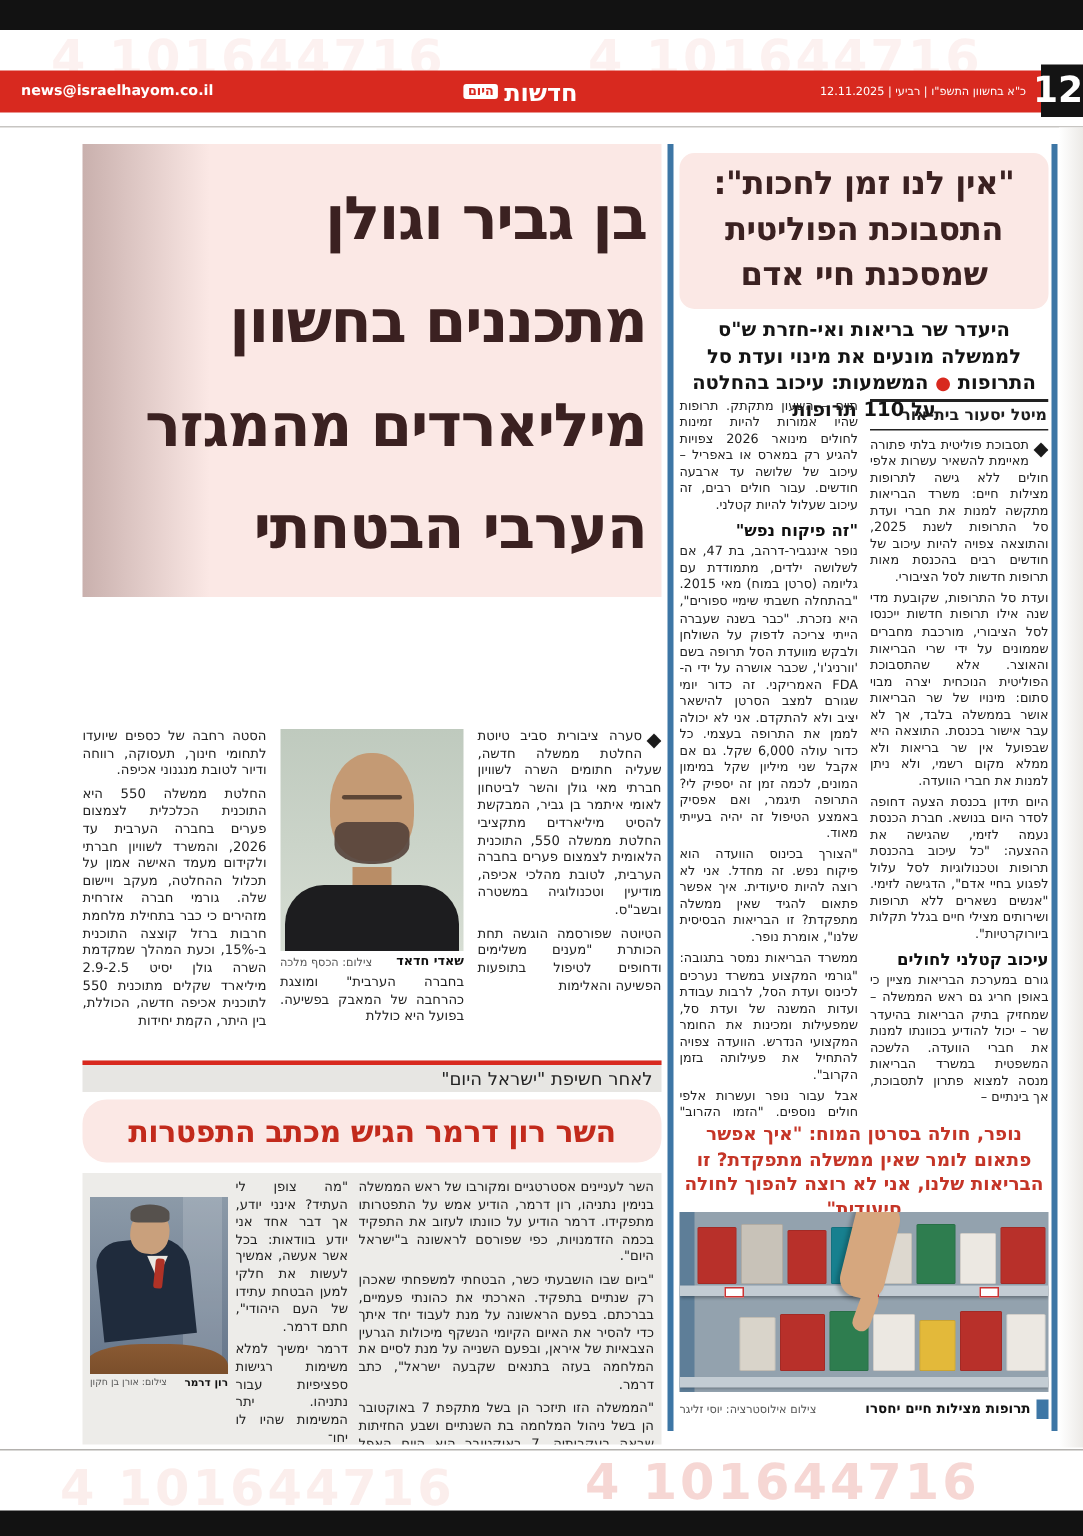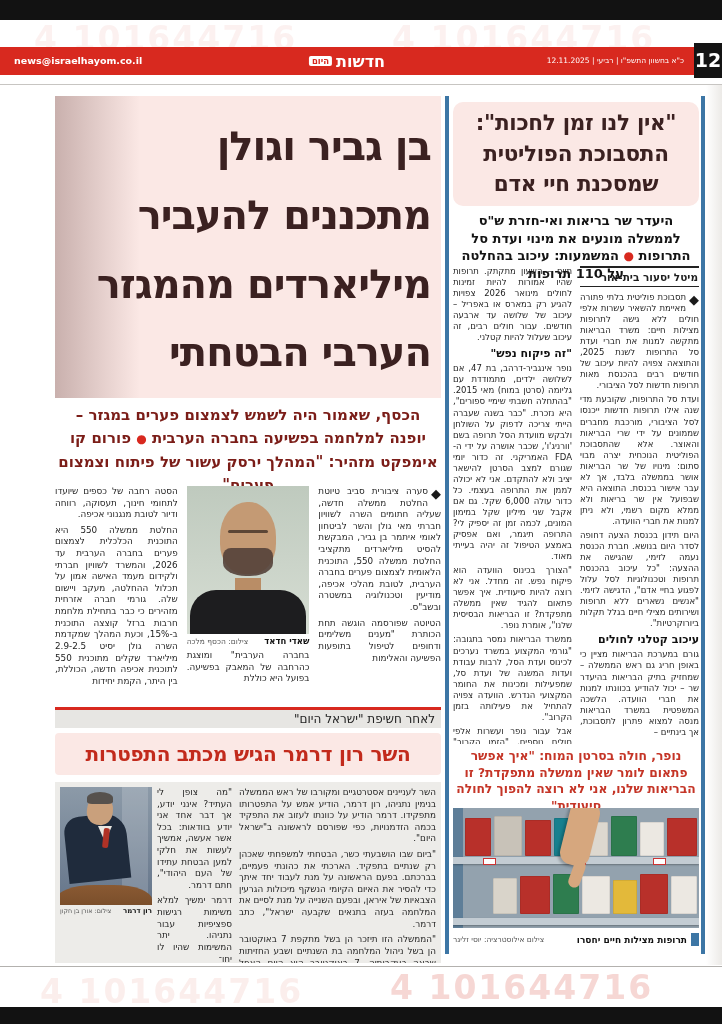--- a/index.html
+++ b/index.html
@@ -15,21 +15,21 @@
   .wm-bot-l{left:40px;top:972px;color:rgba(222,120,110,.13);}
   .wm-bot-r{left:390px;top:968px;color:rgba(222,110,100,.28);}
   .redbar{left:0;top:47px;width:694px;height:28px;background:var(--red,#d8291f);}
   .hdr-email{position:absolute;left:14px;top:0;height:28px;line-height:28px;color:#fff;
              font-size:9.5px;direction:ltr;font-weight:bold;}
   .hdr-date{position:absolute;right:10px;top:0;height:28px;line-height:28px;color:#fff;font-size:7.5px;}
   .hdr-logo{position:absolute;left:50%;top:0;transform:translateX(-50%);height:28px;
             display:flex;align-items:center;gap:4px;color:#fff;font-weight:bold;font-size:16px;}
   .logo-box{background:#fff;color:var(--red,#d8291f);font-size:8.5px;padding:1px 3px;border-radius:2px;line-height:1;}
   .pagenum{left:694px;top:43px;width:28px;height:35px;background:#141414;color:#fff;
-           font-size:19px;font-weight:bold;text-align:center;line-height:35px;}
+           font-size:24px;font-weight:bold;text-align:center;line-height:35px;}
   .hl{background:#c7c5c2;height:1px;}
   .hl-top{left:0;top:84px;width:722px;}
   .hl-bottom{left:0;top:966px;width:722px;background:#b3b1ae;}
   .vrule{width:4px;background:var(--blue,#3d76a5);}
   .vr-inner{left:445px;top:96px;height:858px;}
   .vr-outer{left:701px;top:96px;height:858px;}
   .edge-r{left:706px;top:85px;width:16px;height:880px;background:linear-gradient(90deg,#fff,#eceae7);}
   
   .lead-headline{left:55px;top:96px;width:386px;height:302px;box-sizing:border-box;
       background:linear-gradient(90deg,#c9b0ad 0%,var(--pink,#fbe8e5) 22%,var(--pink,#fbe8e5) 100%);
@@ -54,25 +54,25 @@
       background:#54413a;border-radius:8px 8px 46% 46%;opacity:.9;}
   .p-neck{position:absolute;left:50%;bottom:40px;transform:translateX(-50%);width:26px;height:16px;background:#b98d66;}
   .p-shirt{position:absolute;left:50%;bottom:0;transform:translateX(-50%);width:116px;height:44px;
       background:#1d1d1f;border-radius:26px 26px 0 0;}
   .capline{display:flex;justify-content:space-between;align-items:center;font-size:7.5px;color:#555;margin:2px 0 4px;}
   .capline b{color:#111;font-size:8.5px;}
   
   .kicker{left:55px;top:707px;width:386px;height:21px;box-sizing:border-box;background:#e7e6e3;
       border-top:3px solid var(--red,#d8291f);line-height:18px;padding:0 6px;font-size:12px;color:#222;text-align:right;}
   .dermer-headline{left:55px;top:733px;width:386px;height:42px;background:var(--pink,#fbe8e5);
-      border-radius:4px;text-align:center;color:var(--headred,#c22a1c);font-weight:bold;
+      border-radius:16px;text-align:center;color:var(--headred,#c22a1c);font-weight:bold;
       font-size:20px;line-height:42px;letter-spacing:-.3px;}
   .dermer-body{left:55px;top:782px;width:386px;height:181px;box-sizing:border-box;background:#edece9;
       padding:5px 5px 3px;display:grid;grid-template-columns:197px 1fr;gap:0 7px;overflow:hidden;}
-  .d-photo{width:92px;flex:0 0 92px;}
+  .d-photo{width:92px;flex:0 0 92px;margin-top:11px;}
   .d-art{position:relative;width:92px;height:118px;overflow:hidden;
       background:linear-gradient(180deg,#8c9aa8,#65758a);}
   .dp-glass{position:absolute;right:4px;top:0;width:26px;height:100%;background:rgba(255,255,255,.16);}
   .dp-suit{position:absolute;left:6px;bottom:24px;width:62px;height:66px;background:#1f2b3c;
       border-radius:16px 22px 0 0;transform:rotate(-6deg);}
   .dp-head{position:absolute;left:27px;top:8px;width:26px;height:30px;background:#c9a07c;
       border-radius:50% 50% 44% 44%;transform:rotate(7deg);}
   .dp-hair{position:absolute;left:27px;top:5px;width:26px;height:12px;background:#56514d;border-radius:50% 50% 20% 20%;}
   .dp-shirt{position:absolute;left:38px;top:39px;width:14px;height:16px;background:#e9e7e1;
       clip-path:polygon(0 0,100% 0,50% 100%);}
@@ -132,28 +132,25 @@
   </div>
   <div class="abs pagenum">12</div>
   <div class="abs hl hl-top"></div>
 
   <div class="abs vrule vr-inner"></div>
   <div class="abs vrule vr-outer"></div>
   <div class="abs edge-r"></div>
 
   <div class="abs lead-headline">
     <div>בן גביר וגולן</div>
-    <div>מתכננים להעביר</div>
+    <div>מתכננים בחשוון</div>
     <div>מיליארדים מהמגזר</div>
     <div>הערבי הבטחתי</div>
   </div>
 
-  <div class="abs lead-deck">
-    <span>הכסף, שאמור היה לשמש לצמצום פערים במגזר – יופנה למלחמה בפשיעה בחברה הערבית </span><span class="bullet">●</span><span> פורום קו אימפקט מזהיר: "המהלך ירסק עשור של פיתוח וצמצום פערים"</span>
-  </div>
 
   <div class="abs lead-cols">
     <div>
       <p><span class="orn">◆</span><span>סערה ציבורית סביב טיוטת החלטת ממשלה חדשה, שעליה חתומים השרה לשוויון חברתי מאי גולן והשר לביטחון לאומי איתמר בן גביר, המבקשת להסיט מיליארדים מתקציבי החלטת ממשלה 550, התוכנית הלאומית לצמצום פערים בחברה הערבית, לטובת מהלכי אכיפה, מודיעין וטכנולוגיה במשטרה ובשב"ס.</span></p>
       <p>הטיוטה שפורסמה הוגשה תחת הכותרת "מענים משלימים ודחופים לטיפול בתופעות הפשיעה והאלימות</p>
     </div>
     <div>
       <div class="portrait">
         <div class="p-head"></div>
         <div class="p-brow"></div>

